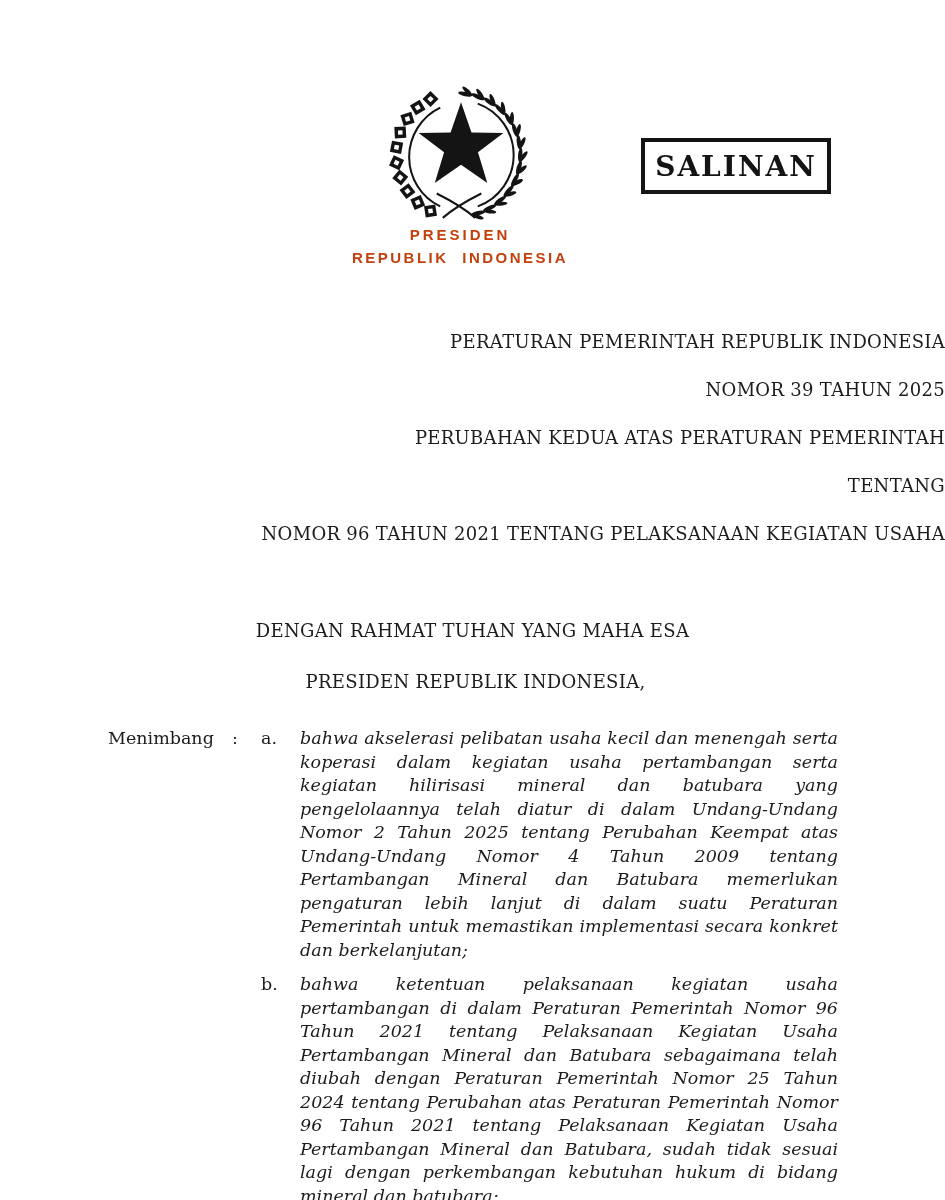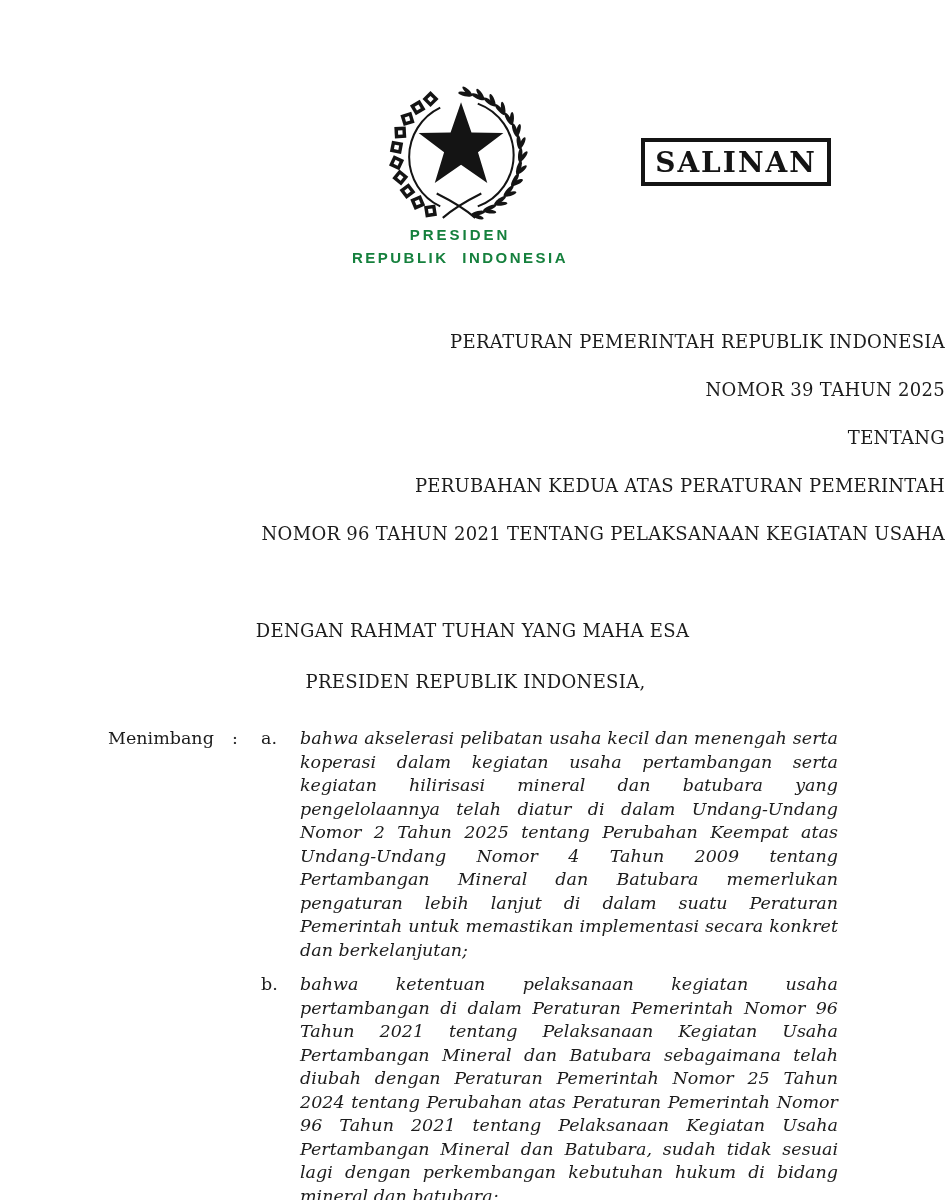--- a/index.html
+++ b/index.html
@@ -19,37 +19,37 @@
     left: 386px; top: 82px;
     width: 146px; height: 146px;
   }
   .letterhead {
     position: absolute;
     left: 310px; top: 226px;
     width: 300px;
     text-align: center;
     font-family: "Liberation Sans", sans-serif;
     font-weight: bold;
-    color: #15803d;
+    color: #c2410c;
   }
   .letterhead .lh1 {
     font-size: 15px;
     letter-spacing: 3px;
   }
   .letterhead .lh2 {
     font-size: 15px;
     letter-spacing: 2.5px;
     word-spacing: 7px;
     margin-top: 6px;
   }
   
   .salinan {
     position: absolute;
     left: 641px; top: 138px;
-    width: 190px; height: 48px;
+    width: 190px; height: 56px;
     border: 4px solid #141414;
     display: flex;
     align-items: center;
     justify-content: center;
     font-family: "DejaVu Serif", serif;
     font-weight: bold;
     font-size: 28px;
     letter-spacing: 2px;
     color: #141414;
   }
@@ -164,22 +164,22 @@
   <div class="letterhead">
     <div class="lh1">PRESIDEN</div>
     <div class="lh2">REPUBLIK INDONESIA</div>
   </div>
 
   <div class="salinan">SALINAN</div>
 
   <div class="title-block">
     <div class="title-line">PERATURAN PEMERINTAH REPUBLIK INDONESIA</div>
     <div class="title-line">NOMOR 39 TAHUN 2025</div>
+    <div class="title-line">PERUBAHAN KEDUA ATAS PERATURAN PEMERINTAH</div>
     <div class="title-line">TENTANG</div>
-    <div class="title-line">PERUBAHAN KEDUA ATAS PERATURAN PEMERINTAH</div>
     <div class="title-line">NOMOR 96 TAHUN 2021 TENTANG PELAKSANAAN KEGIATAN USAHA</div>
   </div>
 
   <div class="invocation">DENGAN RAHMAT TUHAN YANG MAHA ESA</div>
   <div class="salutation">PRESIDEN REPUBLIK INDONESIA,</div>
 
   <div class="considerations">
     <div class="cons-label">Menimbang</div>
     <div class="cons-sep">:</div>
     <div class="cons-items">

